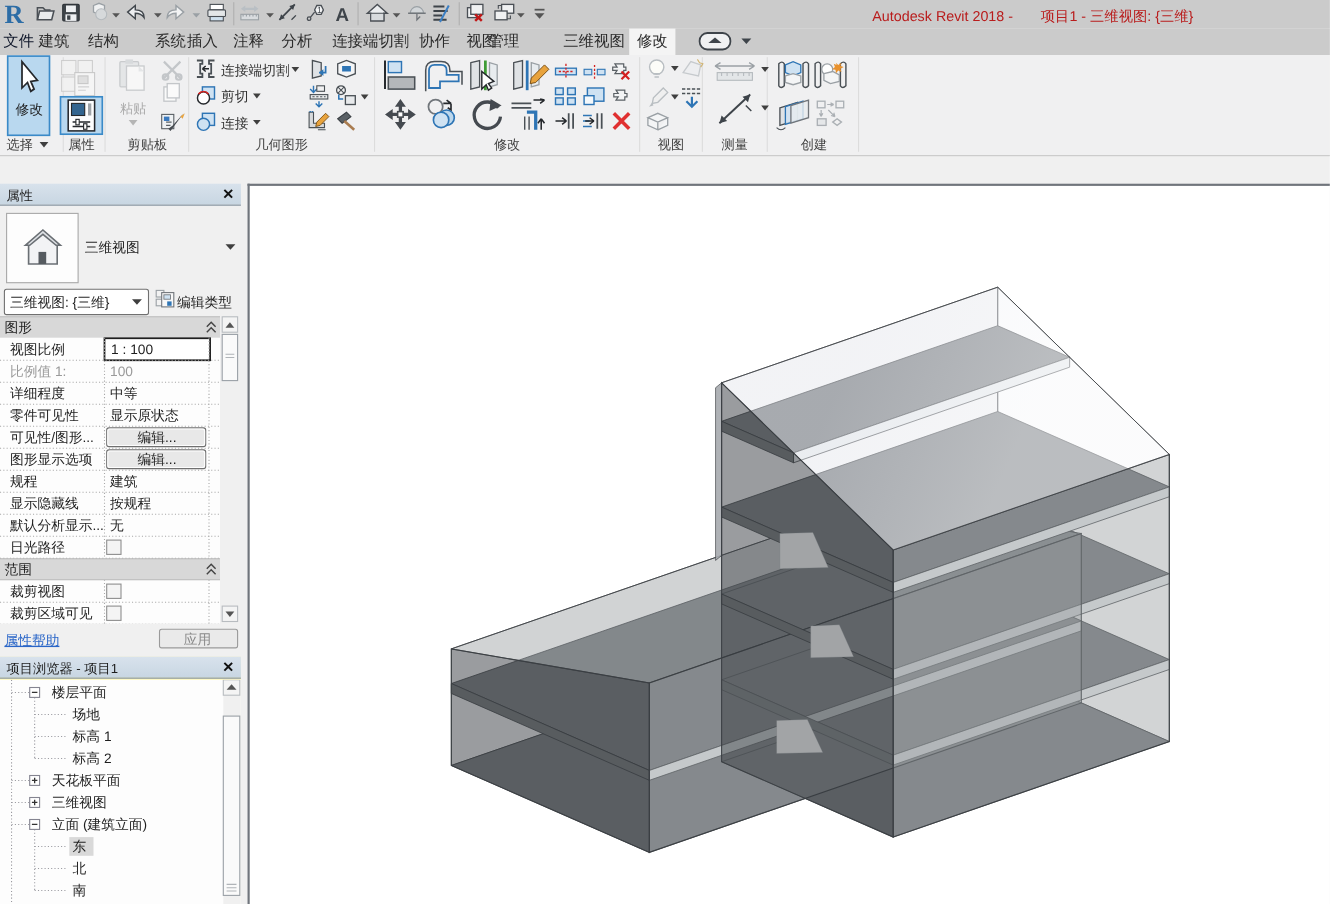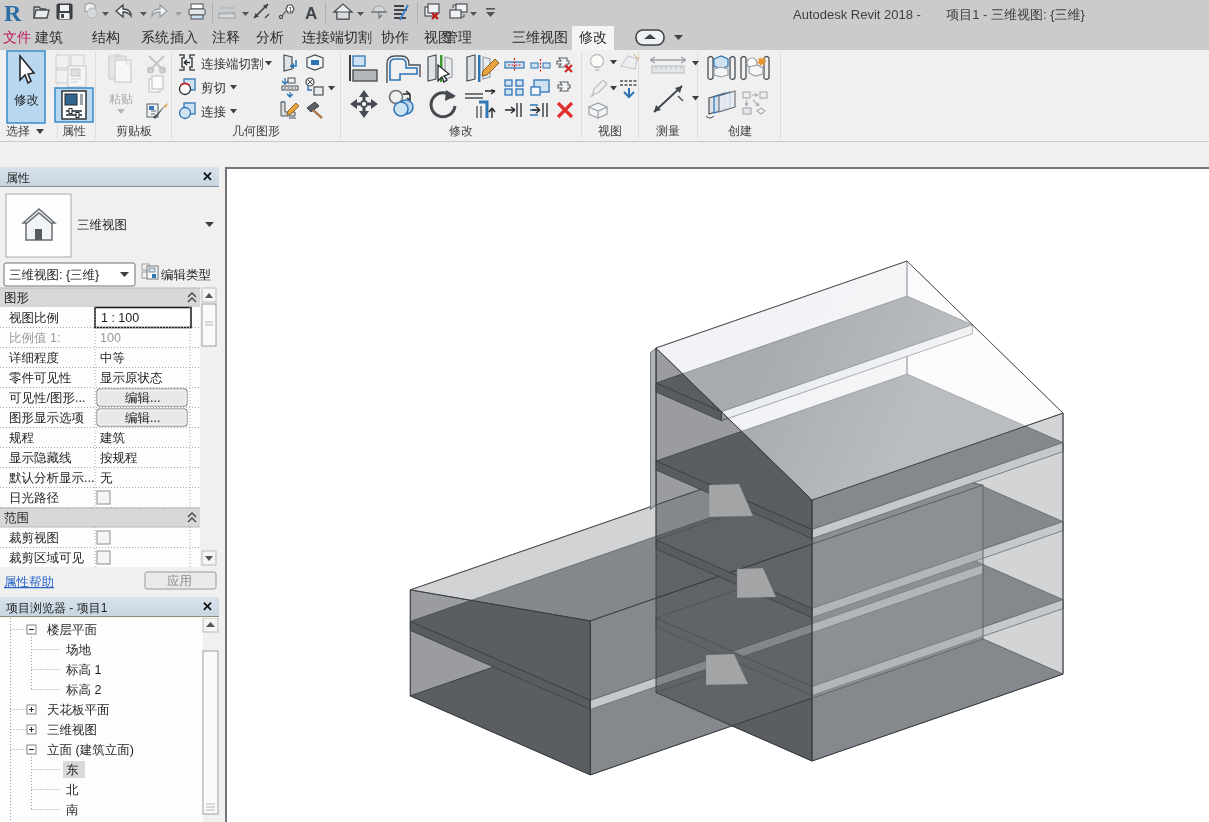--- a/index.html
+++ b/index.html
@@ -1,24 +1,24 @@
 <!DOCTYPE html>
 <html><head>
 <meta charset="utf-8">
 <style>
 * { margin:0; padding:0; box-sizing:border-box; }
 html,body { width:1209px; height:822px; overflow:hidden; font-family:"Liberation Sans",sans-serif; }
 #app { position:relative; width:1209px; height:822px; background:#f0f0f0; }
 
 #titlebar { position:absolute; left:0; top:0; width:1209px; height:26px; background:#cbcbcb; }
-#title-text { position:absolute; left:793px; top:6px; font-size:13px; color:#404040; }
+#title-text { position:absolute; left:793px; top:6px; font-size:13px; color:#b91c1c; }
 
 #tabrow { position:absolute; left:0; top:26px; width:1209px; height:24px; background:#cbcbcb; }
 .tab { position:absolute; top:3px; font-size:14px; color:#2b2b2b; }
-#tab-file { color:#be185d; }
+#tab-file { color:#0f172a; }
 #tab-active { position:absolute; left:572px; top:0; width:42px; height:24px; background:#f4f4f4; text-align:center; padding-top:3px; font-size:14px; color:#2b2b2b; }
 
 #ribbon { position:absolute; left:0; top:50px; width:1209px; height:92px; background:#f0f0f1; border-bottom:1px solid #c8c8c8; }
 
 #props { position:absolute; left:0; top:167px; width:219px; height:430px; background:#f0f0f0; }
 #pbrowser { position:absolute; left:0; top:597px; width:219px; height:225px; background:#fef9c3; }
 .ptitle { position:absolute; left:0; top:0; width:219px; height:20px; background:linear-gradient(#d8e2ec,#c8d6e2); border-bottom:1px solid #808f9c; font-size:12px; color:#1e1e1e; padding:3px 0 0 6px; }
 .ptitle .x { position:absolute; right:6px; top:2px; font-size:13px; font-weight:bold; color:#111; }
 
 #canvas { position:absolute; left:225px; top:167px; width:984px; height:655px; background:#fff; border-left:2px solid #70757c; border-top:2px solid #70757c; }
@@ -122,21 +122,21 @@
       <g transform="translate(486,8)">
           <rect x="0" y="0" width="9" height="1.6" fill="#555"></rect>
           <path d="M0 4 l9 0 l-4.5 5 z" fill="#555"></path>
         </g>
     </svg>
     <div id="title-text">Autodesk Revit 2018 -&nbsp;&nbsp;&nbsp;&nbsp;&nbsp;&nbsp; 项目1 - 三维视图: {三维}</div>
   </div>
   <div id="tabrow">
     <span class="tab" id="tab-file" style="left:3px">文件</span>
     <span class="tab" style="left:35px">建筑</span>
-    <span class="tab" style="left:92px">结构</span>
+    <span class="tab" style="left:80px">结构</span>
     <span class="tab" style="left:141px">系统</span>
     <span class="tab" style="left:170px">插入</span>
     <span class="tab" style="left:212px">注释</span>
     <span class="tab" style="left:256px">分析</span>
     <span class="tab" style="left:302px">连接端切割</span>
     <span class="tab" style="left:381px">协作</span>
     <span class="tab" style="left:424px">视图</span>
     <span class="tab" style="left:444px">管理</span>
     <span class="tab" style="left:512px">三维视图</span>
     <div id="tab-active">修改</div>

